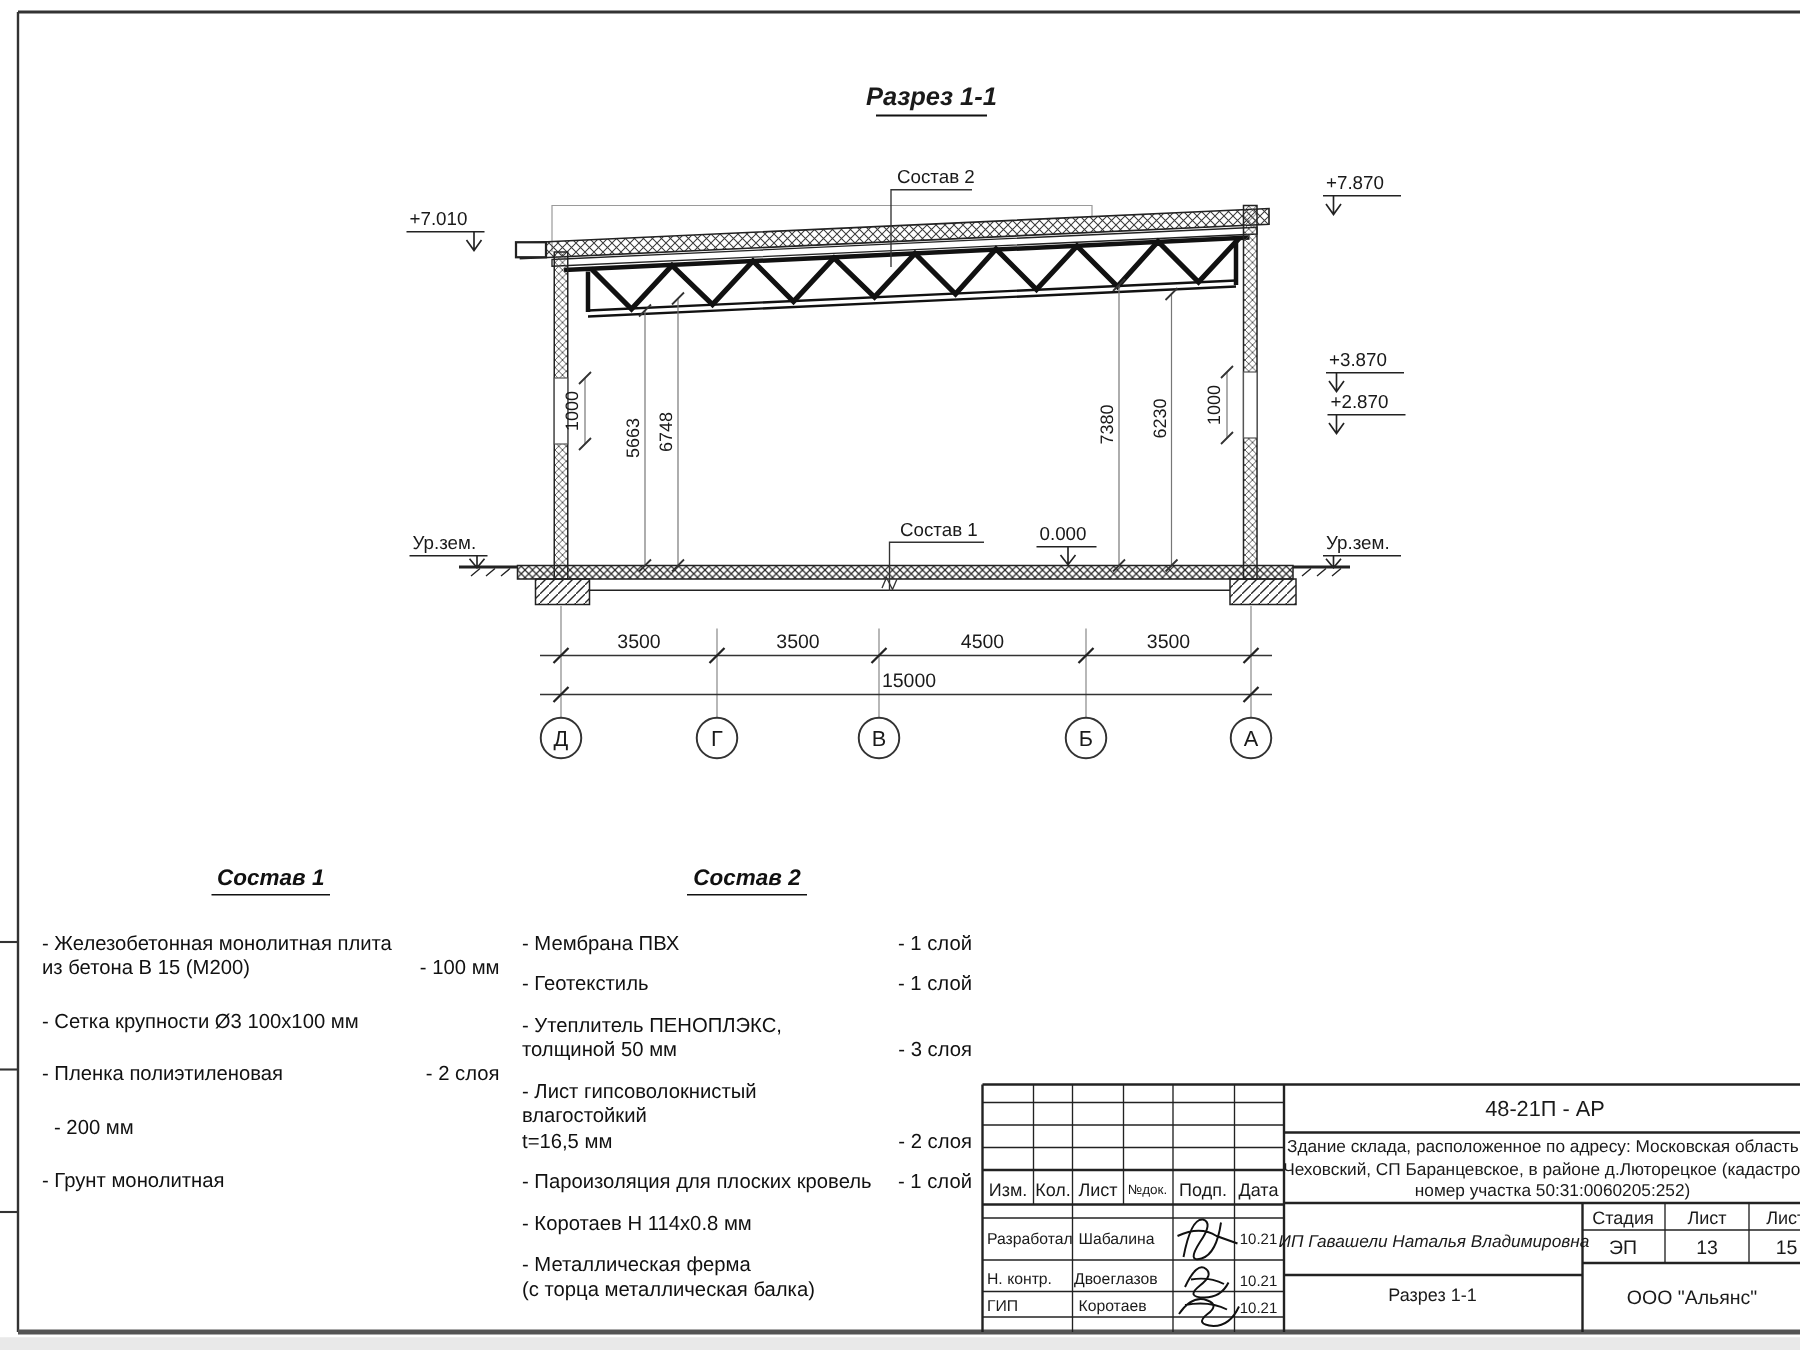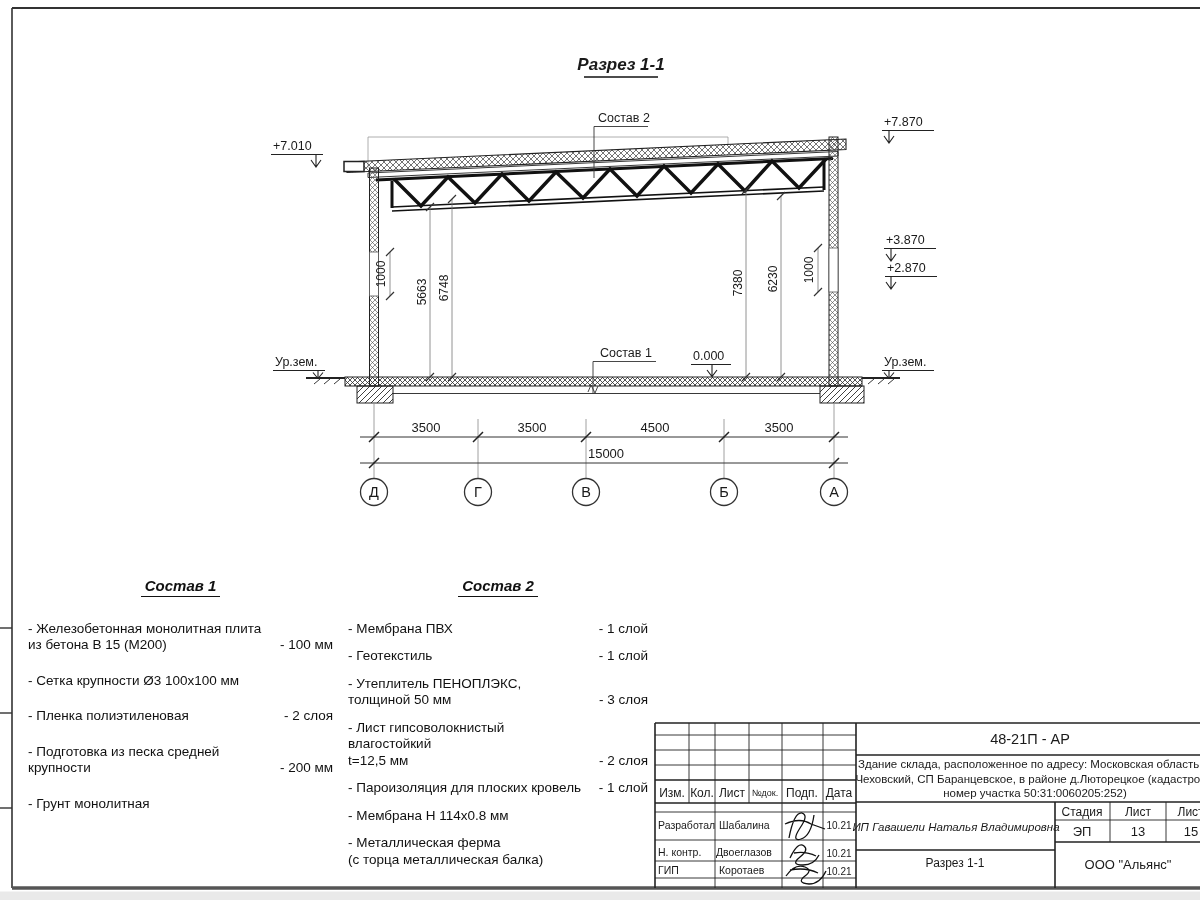--- a/index.html
+++ b/index.html
@@ -294,22 +294,20 @@
   </div>
   <div class="row">
     <span class="nm">- Сетка крупности Ø3 100х100 мм</span>
     <span class="vl"></span>
   </div>
   <div class="row">
     <span class="nm">- Пленка полиэтиленовая</span>
     <span class="vl">-  2 слоя</span>
   </div>
   <div class="row">
-    <span class="nm">- Подготовка из песка средней
-крупности</span>
     <span class="vl">- 200 мм</span>
   </div>
   <div class="row">
     <span class="nm">- Грунт монолитная</span>
     <span class="vl"></span>
   </div>
 </div>
 
 <div class="sostav s2" style="left:348px;top:578px;width:300px;">
   <div class="ttl-wrap"><span class="ttl">Состав 2</span></div>
@@ -321,29 +319,29 @@
     <span class="nm">- Геотекстиль</span>
     <span class="vl">- 1 слой</span>
   </div>
   <div class="row">
     <span class="nm">- Утеплитель ПЕНОПЛЭКС,
 толщиной 50 мм</span>
     <span class="vl">- 3 слоя</span>
   </div>
   <div class="row">
     <span class="nm">- Лист гипсоволокнистый влагостойкий
-t=12,5 мм</span>
+t=16,5 мм</span>
     <span class="vl">- 2 слоя</span>
   </div>
   <div class="row">
     <span class="nm">- Пароизоляция для плоских кровель</span>
     <span class="vl">- 1 слой</span>
   </div>
   <div class="row">
-    <span class="nm">- Мембрана Н 114х0.8 мм</span>
+    <span class="nm">- Коротаев Н 114х0.8 мм</span>
     <span class="vl"></span>
   </div>
   <div class="row">
     <span class="nm">- Металлическая ферма
 (с торца металлическая балка)</span>
     <span class="vl"></span>
   </div>
 </div>
 
 </body></html>

